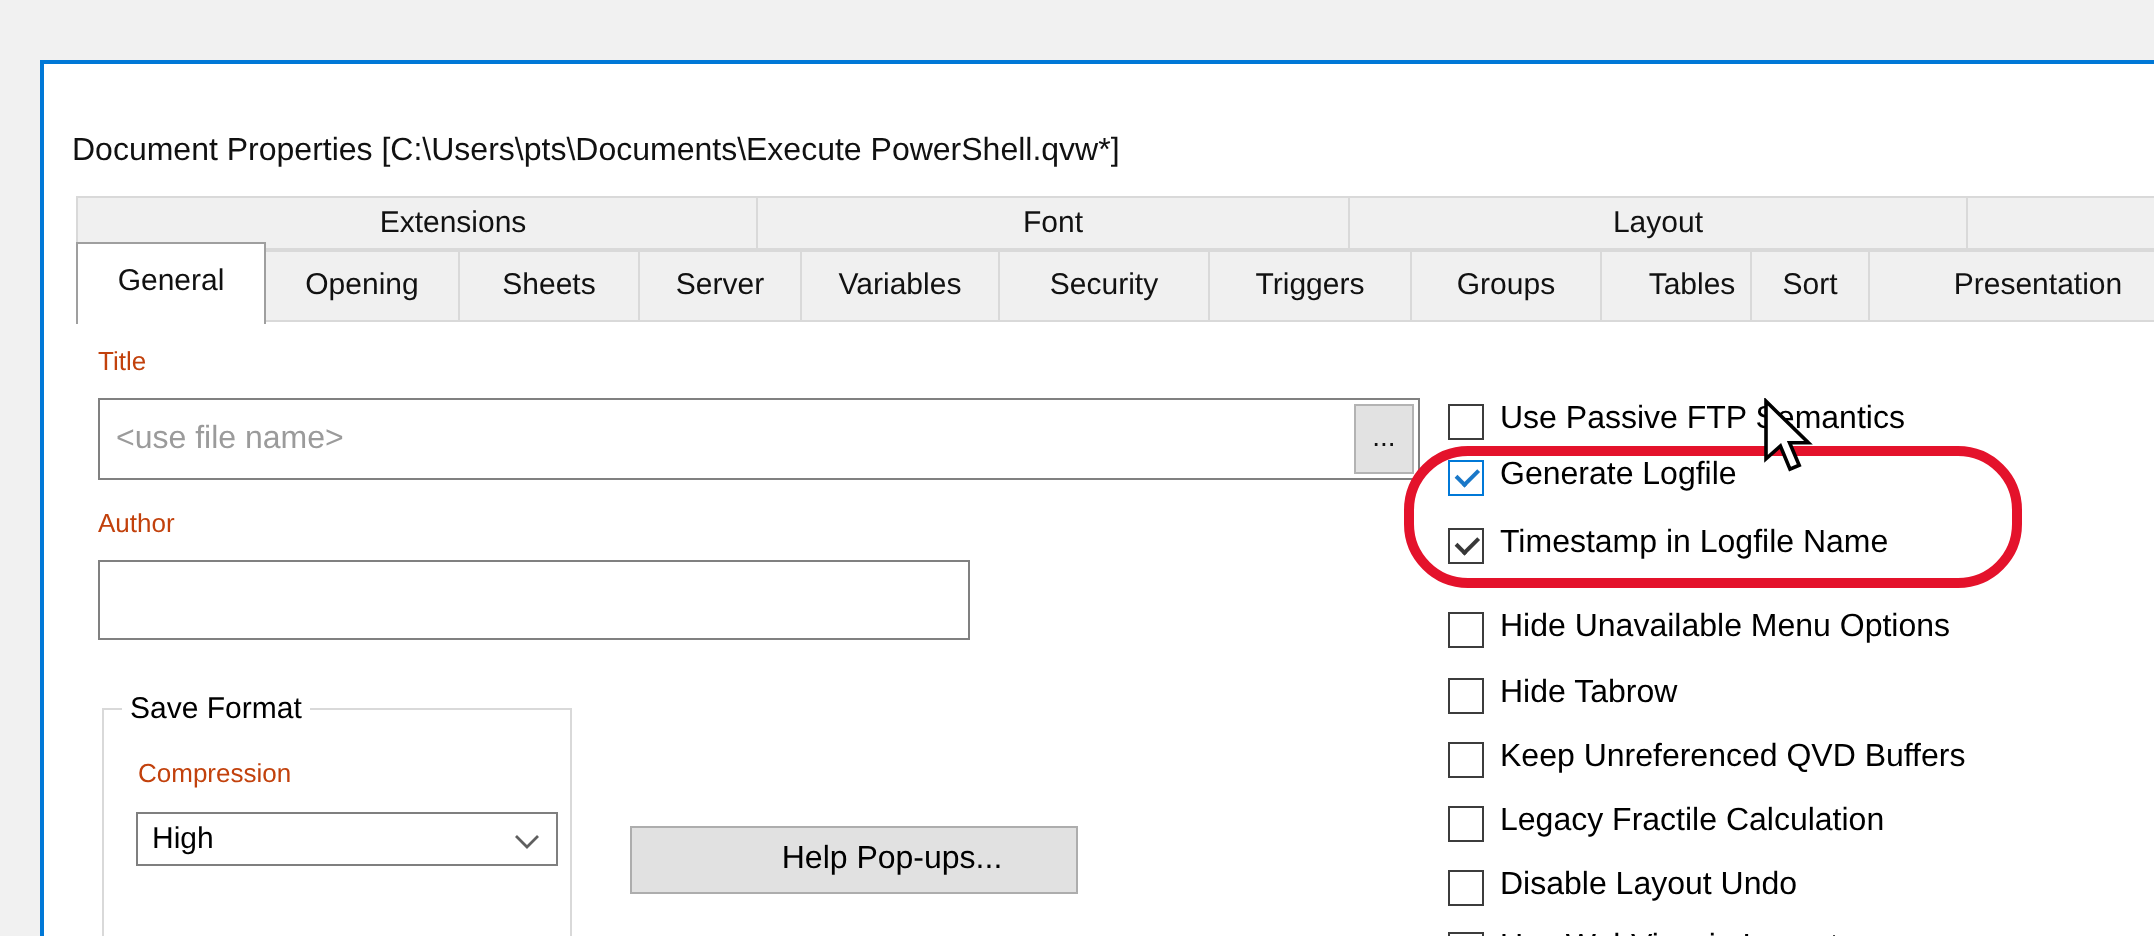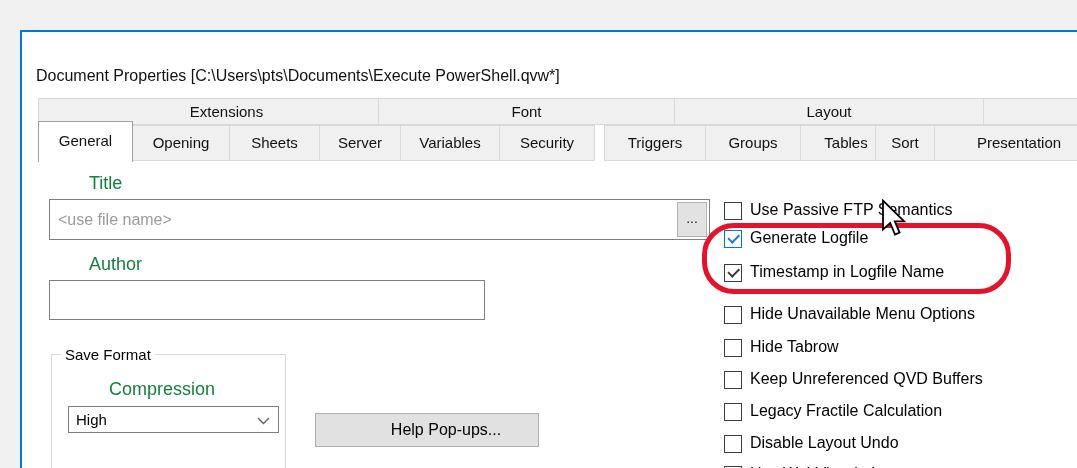--- a/index.html
+++ b/index.html
@@ -19,21 +19,21 @@
   .titlebar .t{position:absolute;left:14px;top:15px;font-size:16px;color:#111;white-space:nowrap;margin-top:20px;}
 
   
   .tab{position:absolute;box-sizing:border-box;background:#f0f0f0;border:1px solid #d9d9d9;
        text-align:center;font-size:15px;color:#111;white-space:nowrap;overflow:hidden;cursor:default;}
   .tabrow-top .tab{top:66px;height:27px;line-height:26px;}
   .tabrow-main .tab{top:93px;height:36px;line-height:34px;}
   .tab.active{background:#fff;border:1px solid #9f9f9f;border-bottom:none;top:89px;height:41px;line-height:38px;z-index:5;font-size:15px;}
 
   
-  .lbl{position:absolute;font-size:18px;color:#15803d;white-space:nowrap;margin-left:40px;}
+  .lbl{position:absolute;font-size:13px;color:#c2410c;white-space:nowrap;}
   .txtinput{
     position:absolute;box-sizing:border-box;border:1px solid #808080;background:#fff;
     font-family:"Liberation Sans",sans-serif;font-size:16px;padding:0 36px 0 8px;color:#0f766e;outline:none;
   }
   .txtinput::placeholder{color:#9b9b9b;opacity:1;}
   .browse-btn{
     position:absolute;box-sizing:border-box;background:#e2e2e2;border:1px solid #b3b3b3;
     font-size:14px;line-height:30px;text-align:center;color:#111;cursor:default;
   }
   .groupbox{position:absolute;border:1px solid #d9d9d9;box-sizing:border-box;}
@@ -80,21 +80,21 @@
     <div class="tab" style="left:652px;width:310px;">Layout</div>
     <div class="tab" style="left:961px;width:140px;"></div>
   </div>
 
   <div class="tabrow-main">
     <div class="tab active" style="left:16px;width:95px;">General</div>
     <div class="tab" style="left:110px;width:98px;">Opening</div>
     <div class="tab" style="left:207px;width:91px;">Sheets</div>
     <div class="tab" style="left:297px;width:82px;">Server</div>
     <div class="tab" style="left:378px;width:100px;">Variables</div>
-    <div class="tab" style="left:477px;width:96px;">Security</div>
+    <div class="tab" style="left:477px;width:106px;">Security</div>
     <div class="tab" style="left:582px;width:102px;">Triggers</div>
     <div class="tab" style="left:683px;width:96px;">Groups</div>
     <div class="tab" style="left:778px;width:76px;padding-left:16px;">Tables</div>
     <div class="tab" style="left:853px;width:60px;">Sort</div>
     <div class="tab" style="left:912px;width:170px;">Presentation</div>
   </div>
 
   <div class="lbl" style="left:27px;top:141px;">Title</div>
   <input class="txtinput" style="left: 27px; top: 167px; width: 661px; height: 41px;" type="text" placeholder="&lt;use file name&gt;">
   <div class="browse-btn" style="left:655px;top:170px;width:30px;height:35px;">...</div>

